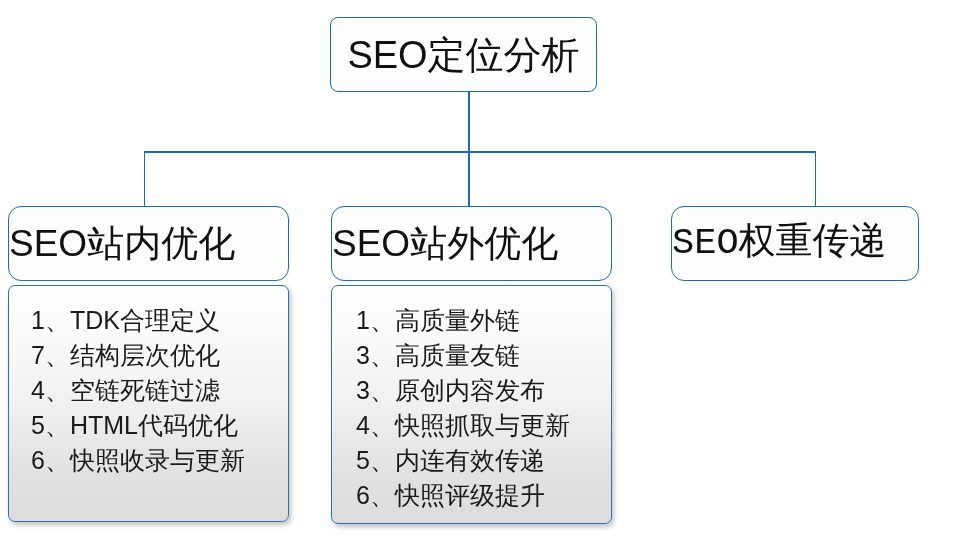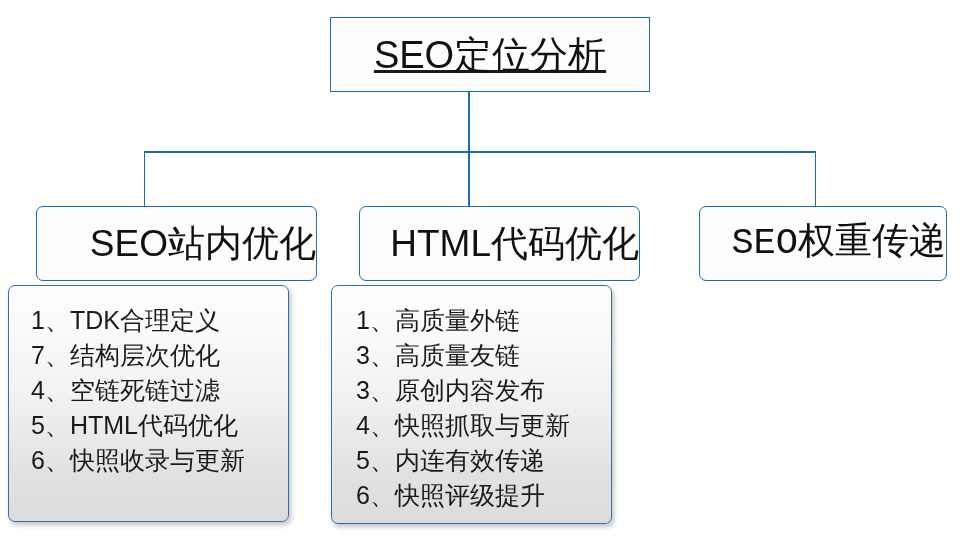--- a/index.html
+++ b/index.html
@@ -29,30 +29,29 @@
     width: 960px;
     height: 550px;
     pointer-events: none;
   }
 
   
   .root-box {
     position: absolute;
     left: 330px;
     top: 17px;
-    width: 320px;
+    width: 267px;
     height: 75px;
     box-sizing: border-box;
     border: 1.6px solid #1a6cb5;
-    border-radius: 0;
+    border-radius: 8px;
     background: #fdfdfd;
     display: flex;
     align-items: center;
     justify-content: center;
-    text-decoration: underline;
   }
   .root-title {
     font-size: 38px;
     font-weight: 400;
     letter-spacing: 0px;
     color: #111111;
     line-height: 1;
     white-space: nowrap;
   }
 
@@ -63,26 +62,25 @@
   }
   .col-1 { left: 8px;   width: 281px; }
   .col-2 { left: 331px; width: 281px; }
   .col-3 { left: 671px; width: 248px; font-family: Liberation Mono, monospace; }
 
   .col-header {
     box-sizing: border-box;
     width: 100%;
     height: 75px;
     border: 1.6px solid #1a6cb5;
-    border-radius: 7px;
+    border-radius: 13px;
     background: #fdfdfd;
     display: flex;
     align-items: center;
-    justify-content: flex-end;
-    margin-left: 28px;
+    justify-content: flex-start;
   }
   .col-header-title {
     font-size: 37px;
     font-weight: 400;
     color: #111111;
     line-height: 1;
     white-space: nowrap;
   }
 
   .col-body {
@@ -140,21 +138,21 @@
         <li class="item-row">7、结构层次优化</li>
         <li class="item-row">4、空链死链过滤</li>
         <li class="item-row">5、HTML代码优化</li>
         <li class="item-row">6、快照收录与更新</li>
       </ul>
     </div>
   </div>
 
   <div class="column col-2">
     <div class="col-header">
-      <div class="col-header-title">HTML代码优化</div>
+      <div class="col-header-title">SEO站外优化</div>
     </div>
     <div class="col-body">
       <ul class="item-list">
         <li class="item-row">1、高质量外链</li>
         <li class="item-row">3、高质量友链</li>
         <li class="item-row">3、原创内容发布</li>
         <li class="item-row">4、快照抓取与更新</li>
         <li class="item-row">5、内连有效传递</li>
         <li class="item-row">6、快照评级提升</li>
       </ul>

